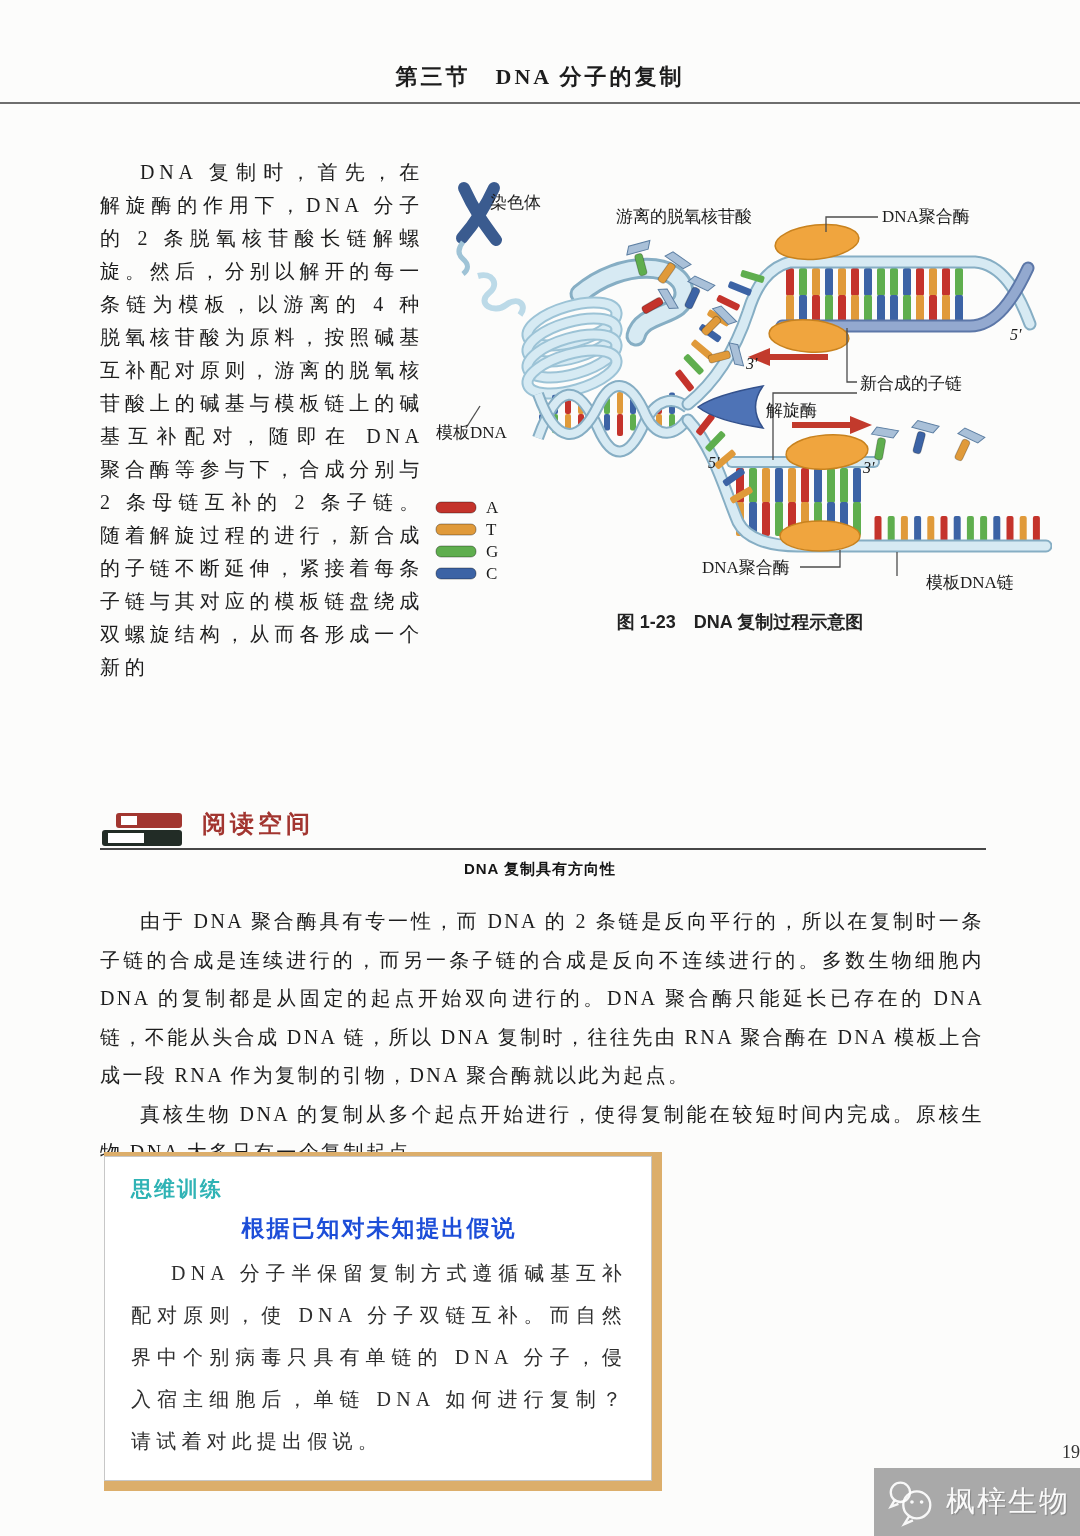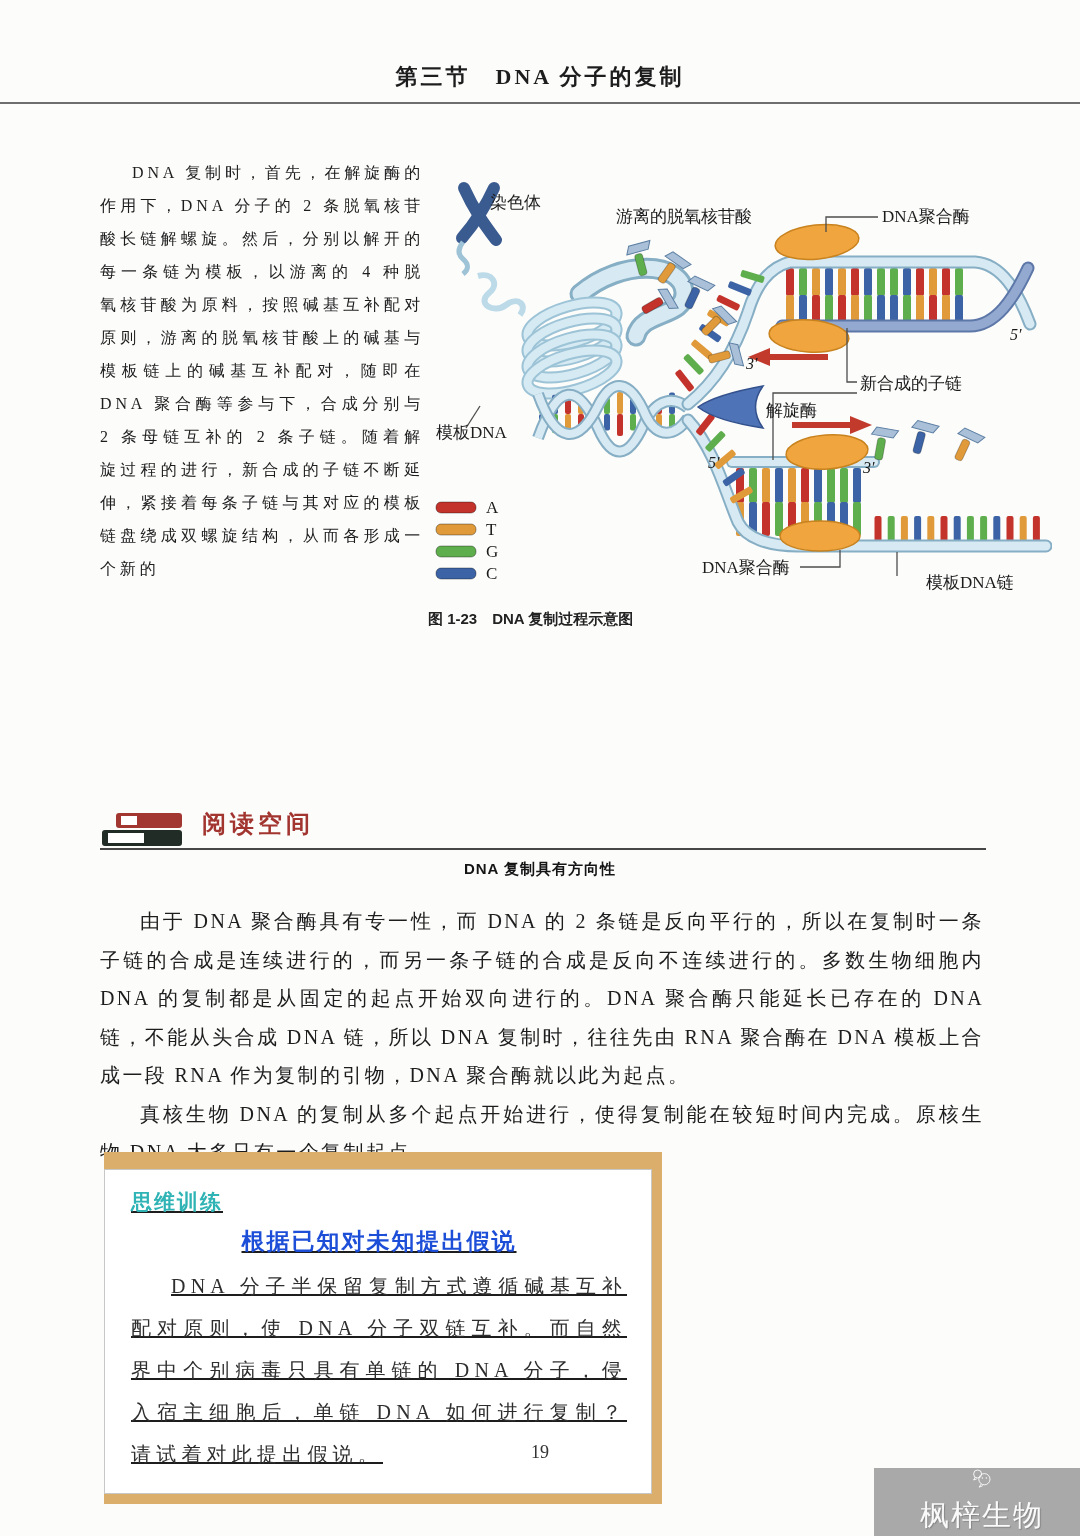--- a/index.html
+++ b/index.html
@@ -5,61 +5,61 @@
   html,body{margin:0;padding:0;}
   .page{position:relative;width:1080px;height:1536px;background:#fcfcfb;
         font-family:"Liberation Serif","DejaVu Serif",serif;color:#1d1d1d;overflow:hidden;}
 
   
   .header-title{position:absolute;top:62px;left:0;width:100%;text-align:center;
         font-size:22px;font-weight:bold;letter-spacing:3px;}
   .header-rule{position:absolute;top:102px;left:0;width:1080px;height:2px;background:#6e6e6e;}
 
   
-  .intro-col{position:absolute;left:100px;top:156px;width:324px;font-size:16px;
+  .intro-col{position:absolute;left:100px;top:156px;width:324px;font-size:20px;
         line-height:33px;text-align:justify;letter-spacing:0.24em;text-indent:2em;}
   .intro-cont{position:absolute;left:100px;top:660px;width:568px;font-size:20px;
         line-height:36px;text-align:justify;letter-spacing:0.16em;}
 
   
   .figure-wrap{position:absolute;left:428px;top:176px;width:624px;}
-  .figure-caption{margin-top:6px;
+  .figure-caption{margin-top:6px;text-align:center;
         font-family:"Liberation Sans","DejaVu Sans",sans-serif;
-        font-weight:bold;font-size:15px;color:#222;}
+        font-weight:bold;font-size:18px;color:#222;}
   .fig-label{font-family:"Liberation Serif",serif;font-size:17px;fill:#1c1c1c;}
   .fig-prime{font-family:"Liberation Serif",serif;font-size:16px;font-style:italic;fill:#1c1c1c;}
   .connector{stroke:#4c4c4c;stroke-width:1.3;fill:none;}
 
   
   .reading-header{position:absolute;left:100px;top:798px;width:886px;height:50px;
         border-bottom:2px solid #474747;display:flex;align-items:flex-end;gap:16px;}
   .reading-label{font-family:"Liberation Sans","DejaVu Sans",sans-serif;font-weight:bold;
         font-size:24px;color:#a23530;letter-spacing:4px;margin-bottom:8px;}
   .reading-title{position:absolute;left:0;top:860px;width:1080px;text-align:center;
         font-family:"Liberation Sans","DejaVu Sans",sans-serif;font-weight:bold;
         font-size:15px;letter-spacing:1px;color:#151515;}
   .reading-body{position:absolute;left:100px;top:902px;width:884px;}
   .reading-body p{margin:0;font-size:20px;line-height:38.5px;text-align:justify;
         letter-spacing:0.12em;text-indent:2em;}
 
   
   .tb-outer{position:absolute;left:104px;top:1152px;width:558px;box-sizing:border-box;
-        background:#dcae6b;padding:17px 10px 10px 0;text-decoration:underline;}
+        background:#dcae6b;padding:4px 10px 10px 0;}
   .tb-inner{background:#ffffff;border:1px solid #c7c7c7;padding:18px 24px 18px 26px;}
   .tb-label{font-family:"Liberation Sans","DejaVu Sans",sans-serif;font-weight:bold;
         font-size:21px;color:#2fb3b5;letter-spacing:2px;}
   .tb-title{margin-top:10px;text-align:center;font-family:"Liberation Sans","DejaVu Sans",sans-serif;
         font-weight:bold;font-size:23px;color:#1d4ed8;letter-spacing:2px;}
   .tb-body{margin-top:8px;font-size:20px;line-height:42px;text-align:justify;
         letter-spacing:0.26em;text-indent:2em;color:#2e2e2e;}
 
   
-  .pageno{position:absolute;left:0;top:1442px;width:1080px;text-align:center;font-size:18px;color:#333;}
+  .pageno{position:absolute;left:0;top:1442px;width:1080px;text-align:right;font-size:18px;color:#333;}
   .watermark{position:absolute;right:0;bottom:0;width:206px;height:68px;background:#a9a9a9;
-        display:flex;align-items:center;gap:8px;padding-left:10px;box-sizing:border-box;flex-direction:column;}
+        display:flex;align-items:center;gap:8px;padding-left:10px;box-sizing:border-box;}
   .wm-text{font-family:"Liberation Sans","DejaVu Sans",sans-serif;font-size:29px;
         color:rgba(255,255,255,0.95);letter-spacing:2px;text-shadow:1px 1px 1px rgba(90,90,90,0.45);}
 </style>
 </head>
 <body>
 
 <div class="page">
 
   <div class="header-title">第三节　DNA 分子的复制</div>
   <div class="header-rule"></div>

